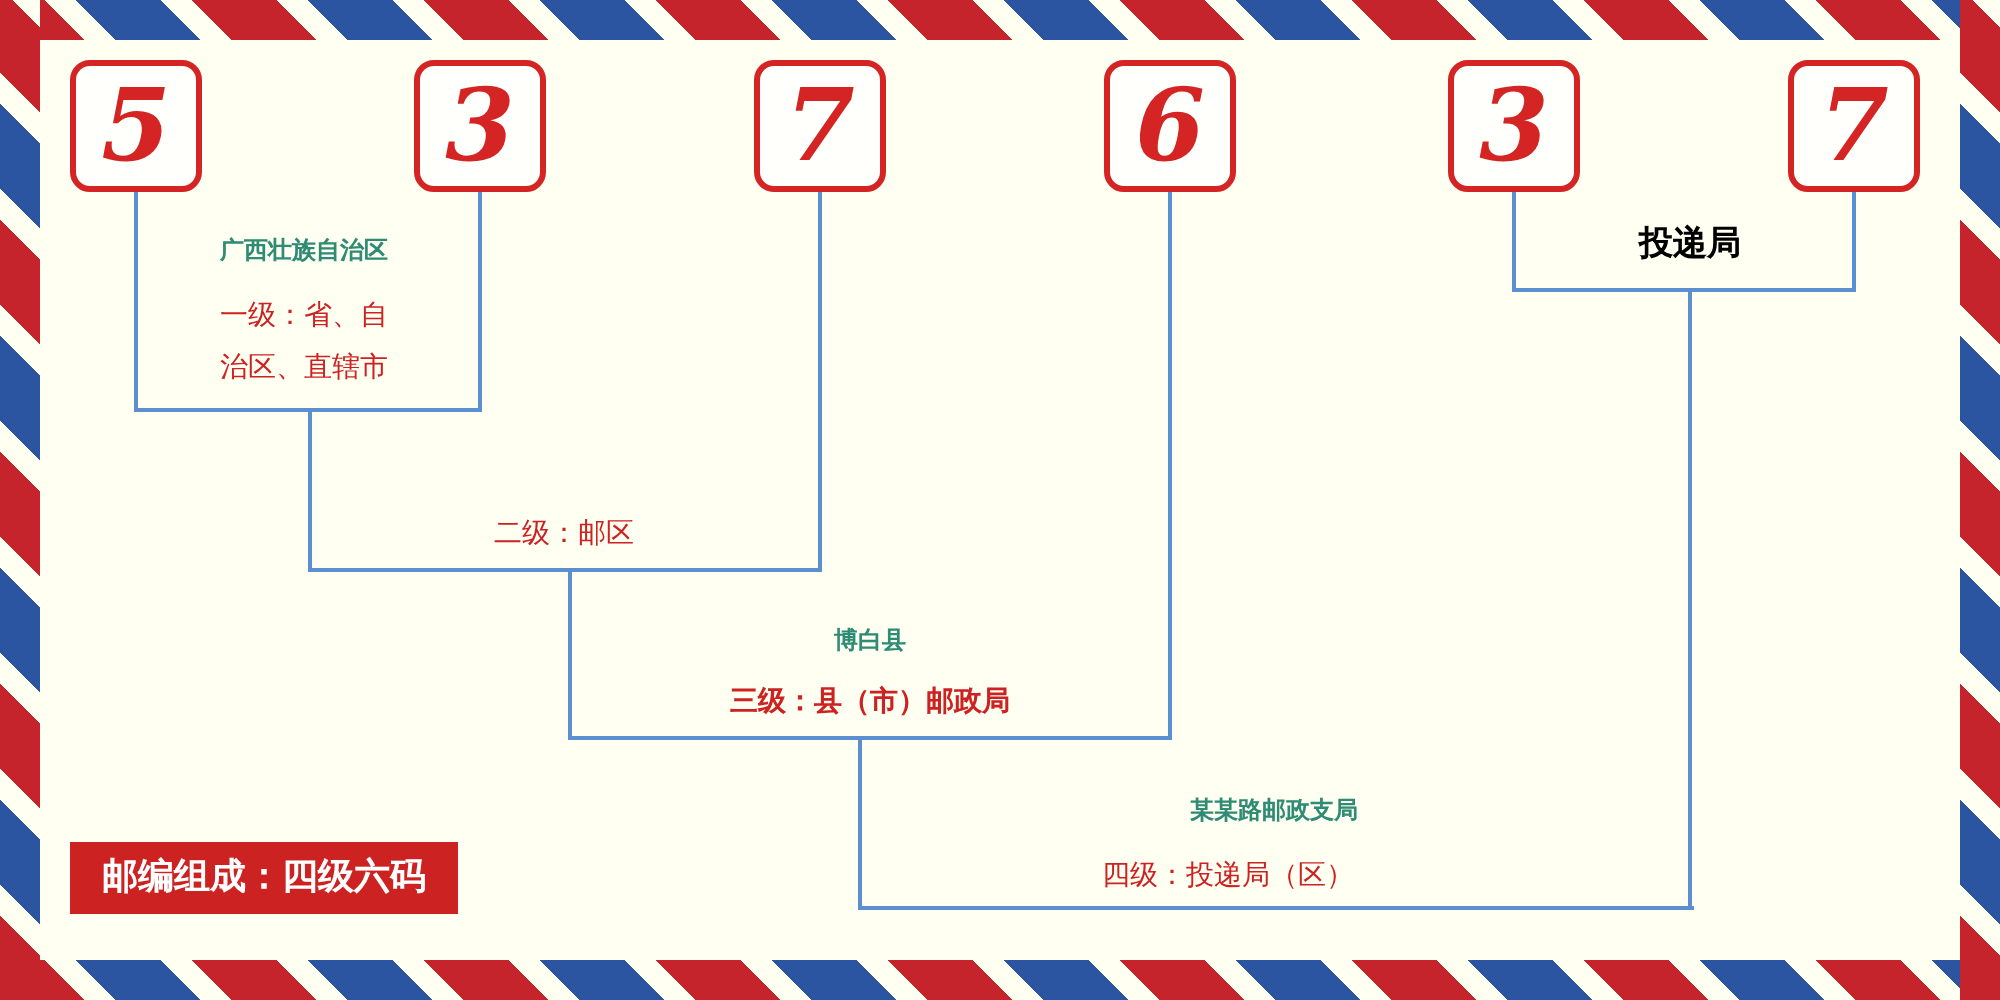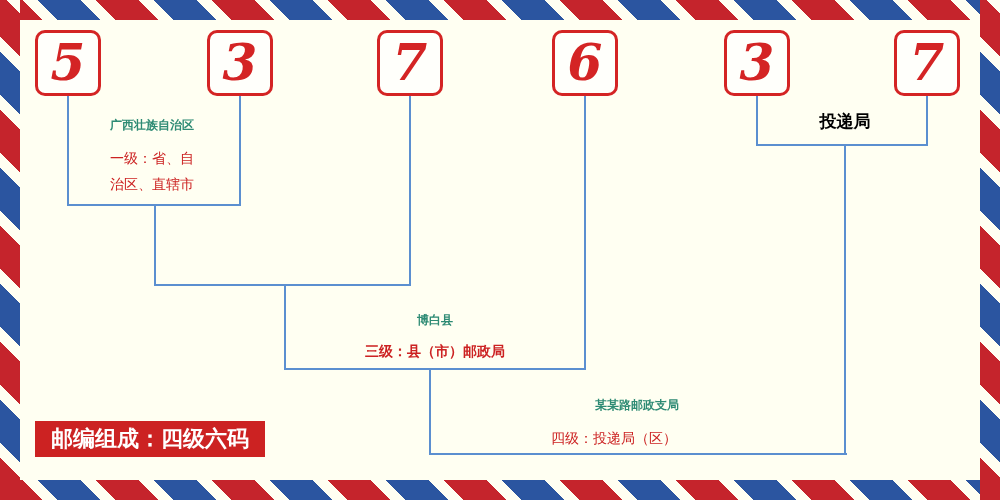--- a/index.html
+++ b/index.html
@@ -80,21 +80,21 @@
     color: #000000;
   }
 
   
   .footer-badge {
     position: absolute;
     left: 35px;
     top: 421px;
     background: #cc2222;
     color: #ffffff;
-    font-size: 22px;
+    font-size: 18px;
     font-weight: bold;
     padding: 8px 16px;
     line-height: 20px;
   }
 </style>
 </head>
 <body>
 
 <div class="stage">
 
@@ -139,20 +139,21 @@
 
   <div class="line" style="left:756px; top:96px;  width:2px; height:50px;"></div>
   <div class="line" style="left:926px; top:96px;  width:2px; height:50px;"></div>
   <div class="line" style="left:756px; top:144px; width:172px; height:2px;"></div>
   <div class="line" style="left:844px; top:146px; width:2px; height:309px;"></div>
 
   <div class="name-label" style="left:57px;  top:117px; width:190px;">广西壮族自治区</div>
   <div class="desc-label" style="left:57px;  top:145px; width:190px;">一级：省、自
 治区、直辖市</div>
 
+  <div class="desc-label" style="left:182px; top:254px; width:200px;">二级：邮区</div>
 
   <div class="name-label" style="left:335px; top:312px; width:200px;">博白县</div>
   <div class="desc-label" style="left:305px; top:338px; width:260px;font-weight:bold;">三级：县（市）邮政局</div>
 
   <div class="name-label" style="left:507px; top:397px; width:260px;">某某路邮政支局</div>
   <div class="desc-label" style="left:484px; top:425px; width:260px;">四级：投递局（区）</div>
 
   <div class="delivery-label" style="left:775px; top:110px; width:140px;">投递局</div>
 
   <div class="footer-badge">邮编组成：四级六码</div>

